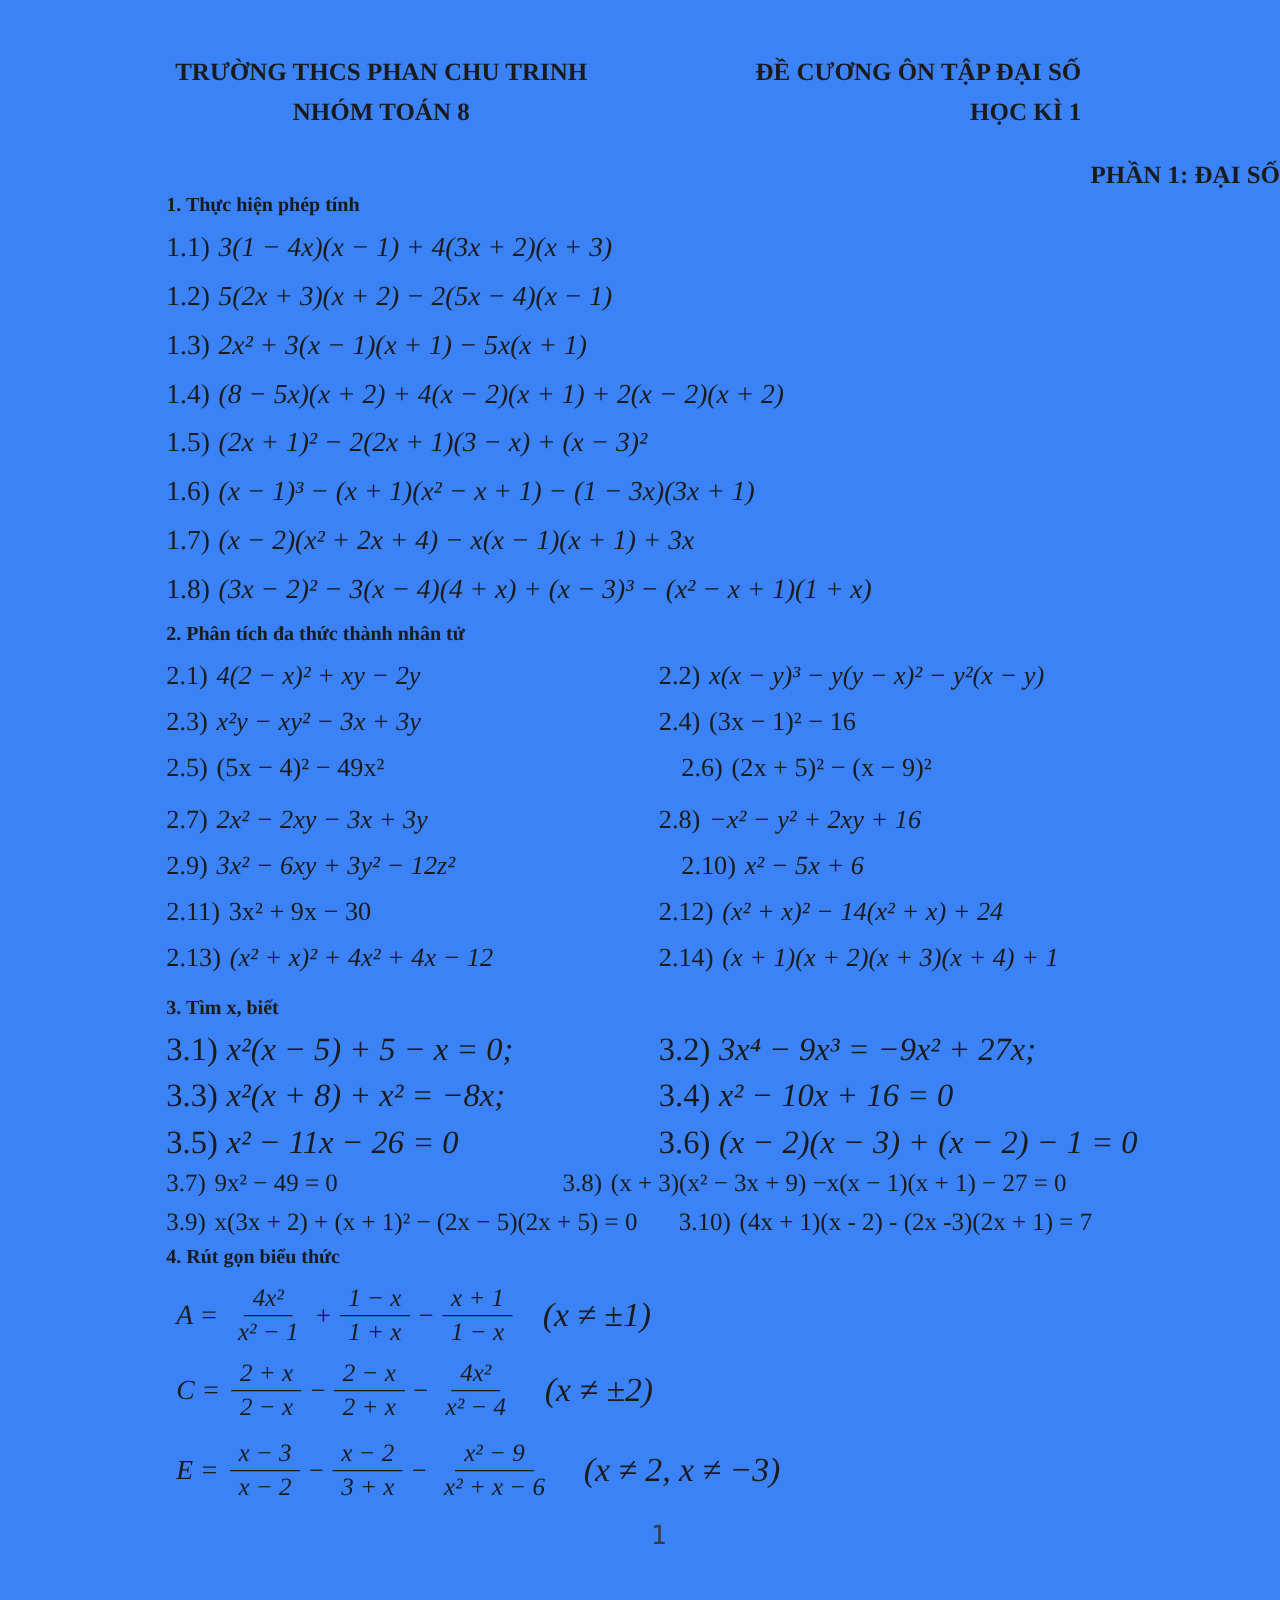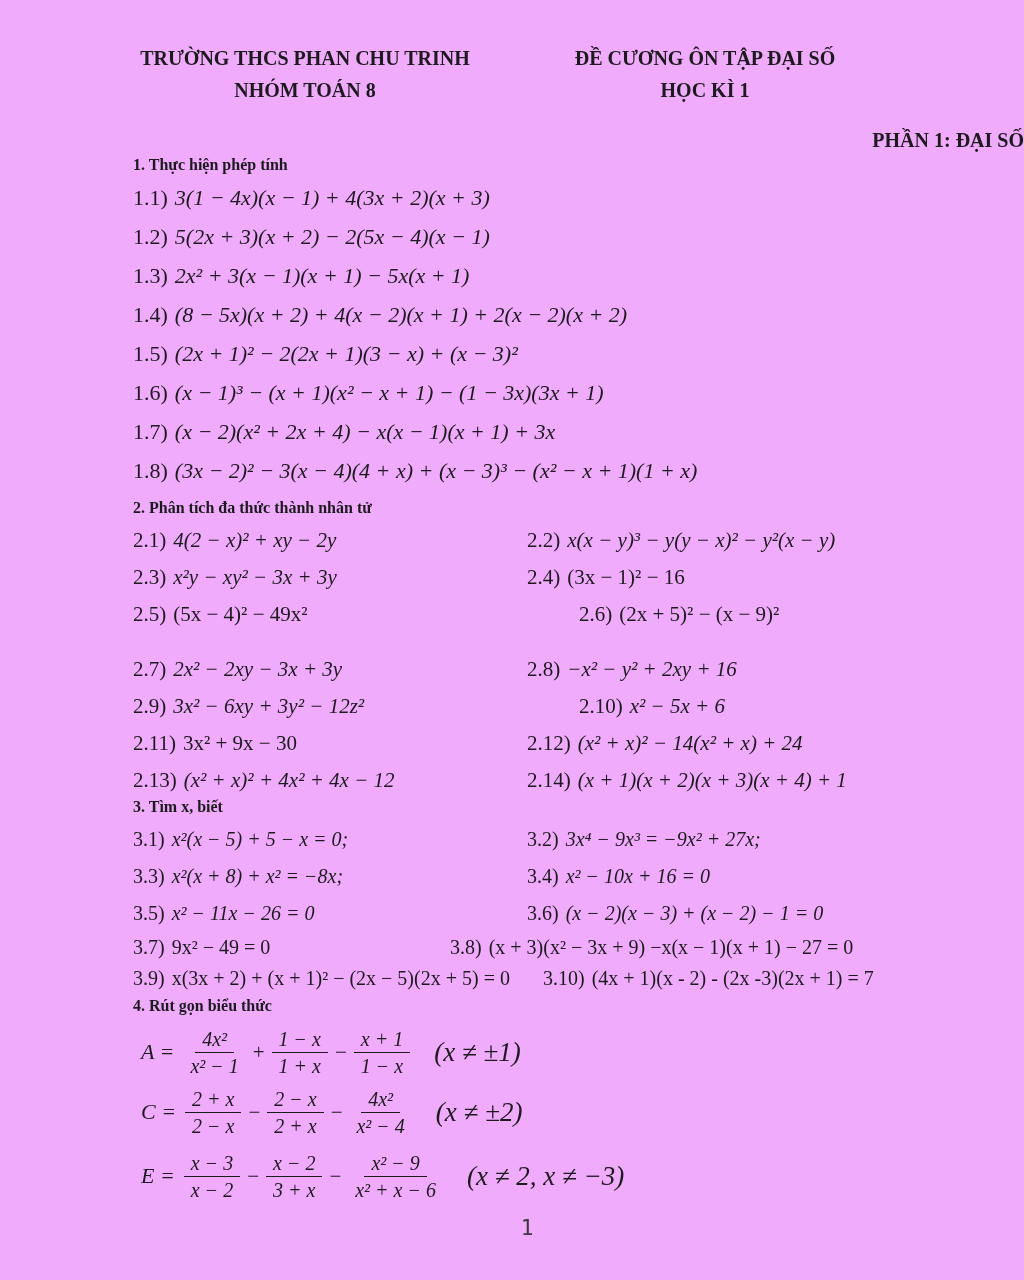--- a/index.html
+++ b/index.html
@@ -1,43 +1,43 @@
 <!DOCTYPE html>
 <html><head>
 <meta charset="utf-8">
 <style>
   html,body{margin:0;padding:0;background:#ffffff;}
   .page{
     position:relative;
     width:1024px;height:1280px;
-    background:#f0abfc;
+    background:#3b82f6;
     color:#1b1b1b;
     font-family:"Liberation Serif", serif;
     overflow:hidden;
   }
   
   .hdr-left{position:absolute;top:42px;left:140px;width:330px;text-align:center;
     font-weight:bold;font-size:20px;line-height:32px;}
-  .hdr-right{position:absolute;top:42px;left:545px;width:320px;text-align:center;
+  .hdr-right{position:absolute;top:42px;left:545px;width:320px;text-align:right;
     font-weight:bold;font-size:20px;line-height:32px;}
   .part-title{position:absolute;top:127px;left:0;width:100%;box-sizing:border-box;
     padding-left:26px;text-align:right;font-weight:bold;font-size:20px;line-height:26px;}
   
   .sec{position:absolute;left:133px;white-space:nowrap;}
   .sec-h{font-weight:bold;font-size:16px;line-height:26px;}
   #sec1{top:152px;}
   #sec1 .prob{line-height:39px;font-size:22px;}
   #sec2{top:494px;width:860px;}
   #sec2 .sec-h,#sec3 .sec-h{line-height:28px;}
   #sec2 .row{position:relative;line-height:37px;font-size:21px;}
   #sec3{top:793px;width:860px;}
-  #sec3 .row{position:relative;line-height:37px;font-size:20px;}
+  #sec3 .row{position:relative;line-height:37px;font-size:26px;}
   #sec3 .row.tight{line-height:31px;font-size:20px;}
   .rcell{position:absolute;top:0;left:394px;}
-  .rcell.ind2{left:446px;}
+  .rcell.ind2{left:412px;}
   .rcell.ind38{left:317px;}
   .rcell.ind310{left:410px;}
   .lbl{margin-right:7px;}
   .expr{font-style:italic;}
   .roman .expr{font-style:normal;}
   
   #sec4{top:993px;}
   .formula{display:flex;align-items:center;margin-left:8px;height:58px;}
   .formula.fA{margin-top:4px;}
   .formula.fC{margin-top:2px;}
@@ -89,21 +89,21 @@
       <div class="prob rcell"><span class="lbl">2.2)</span><span class="expr">x(x − y)³ − y(y − x)² − y²(x − y)</span></div>
     </div>
     <div class="row">
       <div class="prob"><span class="lbl">2.3)</span><span class="expr">x²y − xy² − 3x + 3y</span></div>
       <div class="prob rcell roman"><span class="lbl">2.4)</span><span class="expr">(3x − 1)² − 16</span></div>
     </div>
     <div class="row">
       <div class="prob roman"><span class="lbl">2.5)</span><span class="expr">(5x − 4)² − 49x²</span></div>
       <div class="prob rcell ind2 roman"><span class="lbl">2.6)</span><span class="expr">(2x + 5)² − (x − 9)²</span></div>
     </div>
-    <div class="row" style="margin-top:18px;">
+    <div class="row" style="margin-top:4px;">
       <div class="prob"><span class="lbl">2.7)</span><span class="expr">2x² − 2xy − 3x + 3y</span></div>
       <div class="prob rcell"><span class="lbl">2.8)</span><span class="expr">−x² − y² + 2xy + 16</span></div>
     </div>
     <div class="row">
       <div class="prob"><span class="lbl">2.9)</span><span class="expr">3x² − 6xy + 3y² − 12z²</span></div>
       <div class="prob rcell ind2"><span class="lbl">2.10)</span><span class="expr">x² − 5x + 6</span></div>
     </div>
     <div class="row">
       <div class="prob roman"><span class="lbl">2.11)</span><span class="expr">3x² + 9x − 30</span></div>
       <div class="prob rcell"><span class="lbl">2.12)</span><span class="expr">(x² + x)² − 14(x² + x) + 24</span></div>

